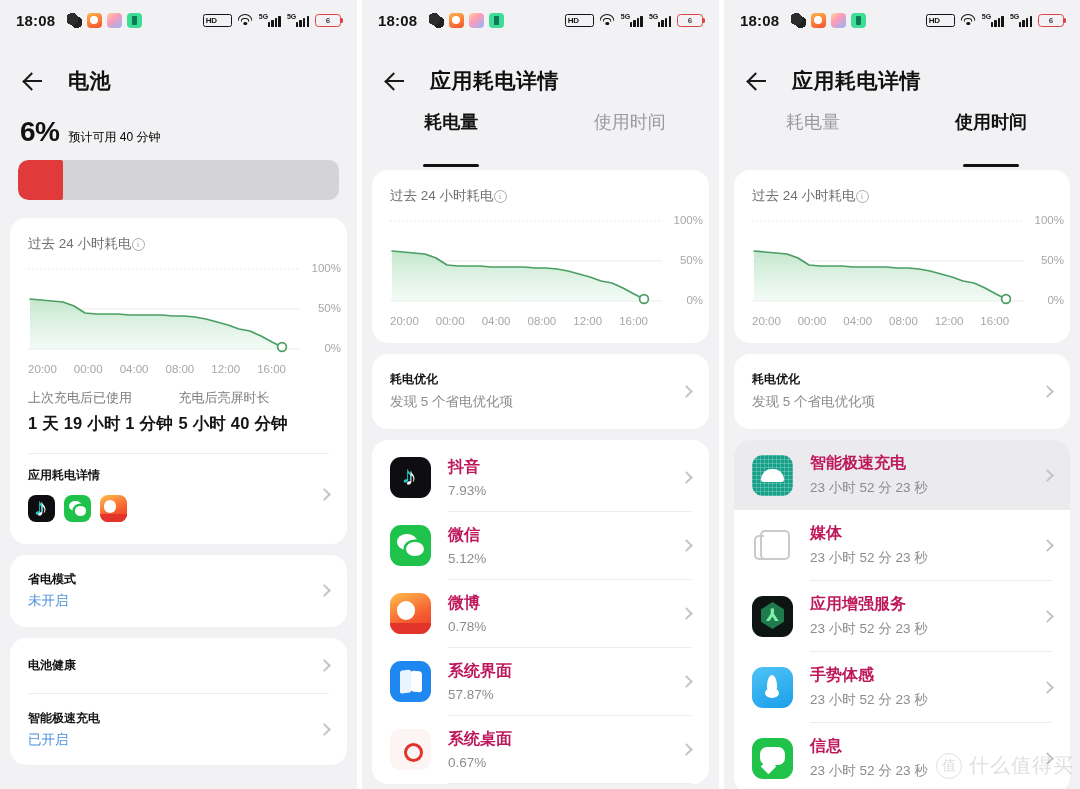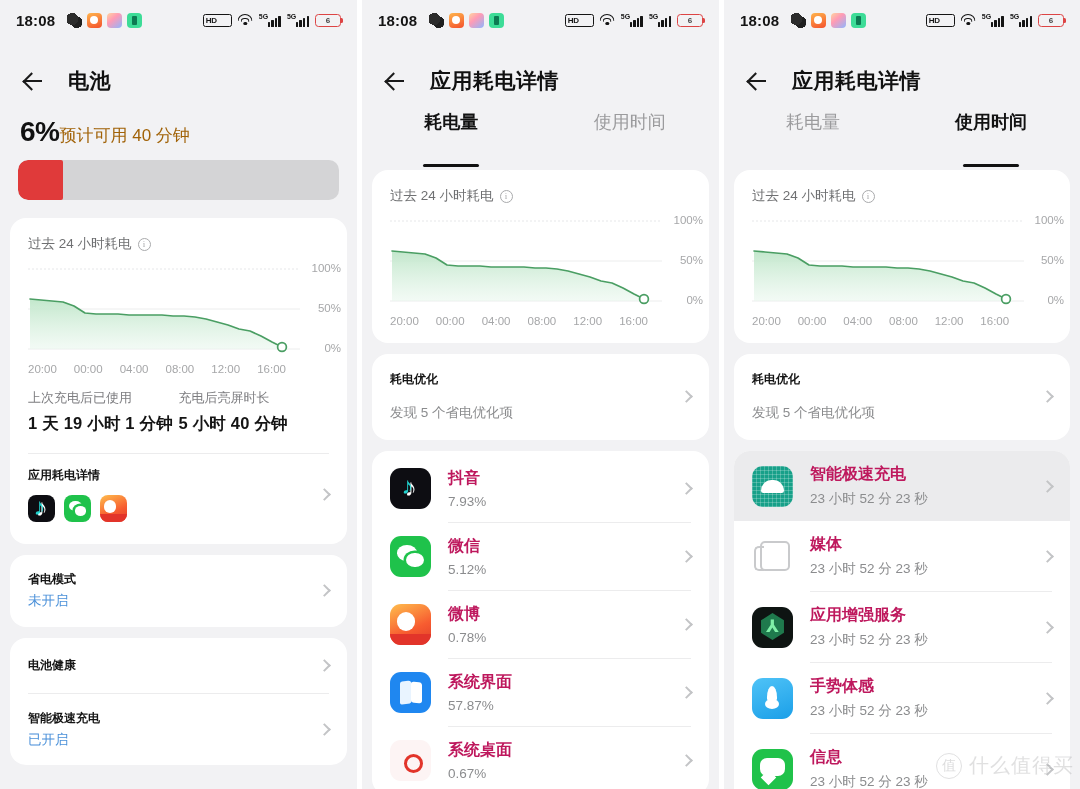--- a/index.html
+++ b/index.html
@@ -83,48 +83,48 @@
   .tab .tlabel { color:#9b9b9d; font-weight:400; }
   .tab.active .tlabel { color:#121212; font-weight:700; }
   .tab.active::after {
     content:""; position:absolute; left:50%; transform: translateX(-50%);
     bottom:-9px; width:56px; height:3.5px; background:#111; border-radius:2px;
   }
 
   
   .pct-row { display:flex; align-items:baseline; padding: 16px 20px 0 20px; }
   .pct-big { font-size: 28px; font-weight: 800; color:#111; letter-spacing:-.5px;}
-  .pct-sub { font-size: 17px; color:#a16207; }
+  .pct-sub { font-size: 12px; color:#000000; margin-left: 9px; }
   .battbar { margin: 12px 18px 0 18px; height: 40px; background:#d4d4d6; border-radius: 10px;
              overflow:hidden; }
   .battbar .fill { height:100%; background:#e03a3a; border-radius: 10px 2px 2px 10px; }
   .card { background:#fff; border-radius: 16px; margin: 0 10px 11px 10px; }
 
   .chart-card { padding: 17px 0 12px 0; }
-  .card-title { font-size:13.5px; color:#6f7072; padding: 0 18px; display:flex; align-items:center; gap:6px;}
+  .card-title { font-size:13.5px; color:#6f7072; padding: 0 18px; display:flex; align-items:center; }
   .info-i {
     width:13px;height:13px;border:1.2px solid #a9aaac;border-radius:50%;
     display:inline-flex;align-items:center;justify-content:center;
     font-size:9px;color:#a9aaac;font-style:normal;line-height:1;font-family:"Liberation Serif",serif;
   }
   .chart-wrap { position:relative; margin-top: 8px; }
   .chart-svg { display:block; }
   .ylab { position:absolute; right:6px; font-size:11.5px; color:#a6a7a9; }
   .xlabels { display:flex; padding: 2px 44px 0 18px; }
   .xlabels span { flex:1; font-size:11.5px; color:#a6a7a9; text-align:left; }
 
   .stats-row { display:flex; padding: 14px 18px 4px 18px; }
   .stat { flex:1; }
   .stat .k { font-size: 13px; color:#7d7d80; }
   .stat .v { font-size: 16.5px; font-weight: 700; color:#141414; margin-top: 6px; letter-spacing:.2px;}
 
   .row { display:flex; align-items:center; padding: 16px 18px; position:relative; cursor:pointer;}
   .row .texts { flex:1; min-width:0;}
   .row .t1 { font-size:12px; font-weight:700; color:#141414; }
-  .row .t2 { font-size:13.5px; color:#8b8c8e; margin-top:16px; }
+  .row .t2 { font-size:13.5px; color:#8b8c8e; margin-top:5px; }
   .row .t3 { font-size:13.5px; color:#4a90d9; margin-top:4px; }
   .chev { width:9px; height:9px; border-top:2px solid #c3c4c6; border-right:2px solid #c3c4c6;
           transform: rotate(45deg); margin-left:10px; flex:0 0 auto; }
   .divider { height:1px; background:#ececed; margin-left:18px; margin-right:18px; }
   .divider.ind { margin-left: 76px; }
 
   .appicons { display:flex; gap: 9px; margin-top: 11px; }
   .appicon { width:27px; height:27px; border-radius:8px; }
 
   

